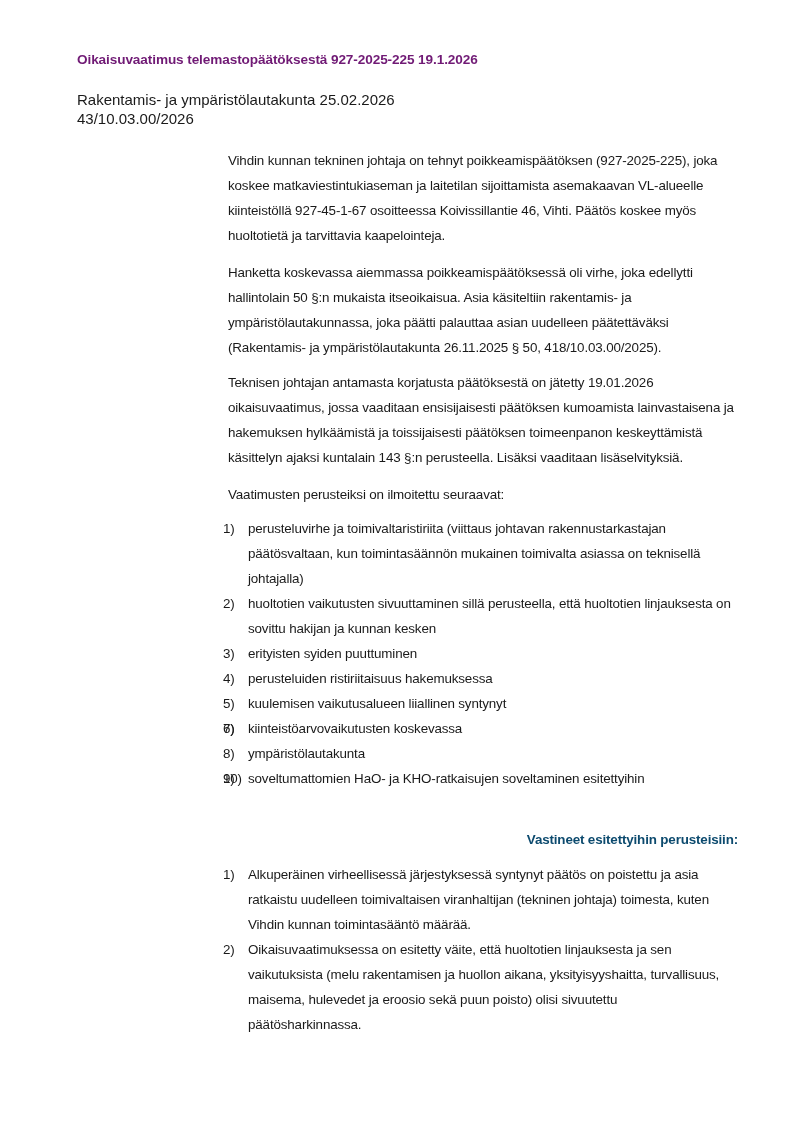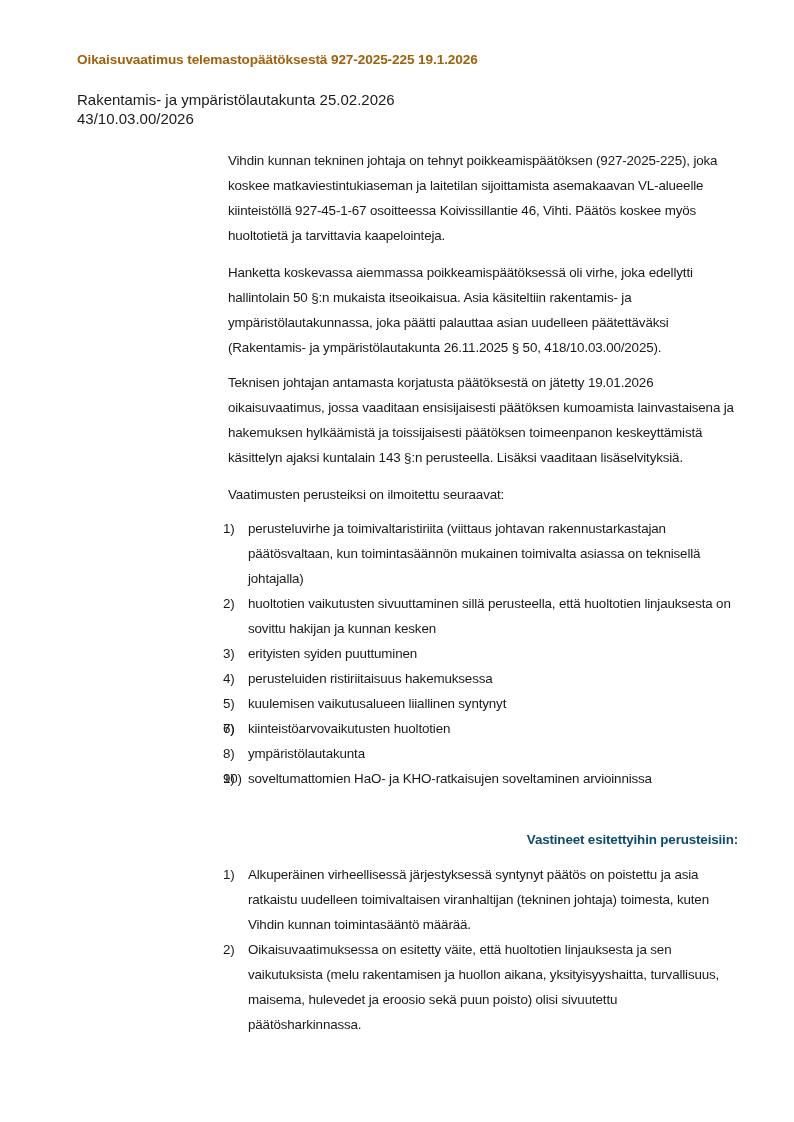--- a/index.html
+++ b/index.html
@@ -1,19 +1,19 @@
 <!DOCTYPE html>
 <html><head>
 <meta charset="utf-8">
 <style>
   html, body { margin:0; padding:0; background:#ffffff; }
   body { width:794px; height:1122px; position:relative; overflow:hidden;
          font-family:"Liberation Sans", sans-serif; color:#1a1a1a; }
   .page { position:absolute; left:0; top:0; width:794px; height:1122px; background:#fff; }
-  .title { position:absolute; left:77px; top:52px; font-size:13.6px; font-weight:bold; color:#a16207; letter-spacing:-0.1px; white-space:nowrap; }
+  .title { position:absolute; left:77px; top:52px; font-size:13.6px; font-weight:bold; color:#701a75; letter-spacing:-0.1px; white-space:nowrap; }
   .meta { position:absolute; left:77px; top:90px; font-size:15px; line-height:19px; color:#1a1a1a; }
   .meta div { white-space:nowrap; }
   .body { position:absolute; left:228px; top:148px; width:510px; font-size:13.4px; line-height:25px; color:#1a1a1a; letter-spacing:-0.15px; }
   .body p { margin:0; }
   .p1 { margin-bottom:12px !important; }
   .p2 { margin-bottom:10px !important; }
   .p3 { margin-bottom:12px !important; }
   .p4 { margin-bottom:9px !important; }
   ol.list { list-style:none; margin:0; padding:0; position:relative; left:-5px; }
   ol.list li { position:relative; padding-left:25px; }
@@ -37,24 +37,24 @@
     <p class="p3">Teknisen johtajan antamasta korjatusta päätöksestä on jätetty 19.01.2026 oikaisuvaatimus, jossa vaaditaan ensisijaisesti päätöksen kumoamista lainvastaisena ja hakemuksen hylkäämistä ja toissijaisesti päätöksen toimeenpanon  keskeyttämistä käsittelyn ajaksi kuntalain 143 §:n perusteella. Lisäksi vaaditaan lisäselvityksiä.</p>
     <p class="p4">Vaatimusten perusteiksi on ilmoitettu seuraavat:</p>
 
     <ol class="list">
       <li><span class="num">1)</span><span>perusteluvirhe  ja toimivaltaristiriita (viittaus johtavan rakennustarkastajan päätösvaltaan, kun toimintasäännön mukainen toimivalta asiassa on teknisellä johtajalla)</span></li>
       <li><span class="num">2)</span><span>huoltotien vaikutusten sivuuttaminen sillä perusteella, että huoltotien linjauksesta on sovittu hakijan ja kunnan kesken</span></li>
       <li><span class="num">3)</span><span>erityisten syiden puuttuminen</span></li>
       <li><span class="num">4)</span><span>perusteluiden ristiriitaisuus hakemuksessa</span></li>
       <li><span class="num">5)</span><span>kuulemisen vaikutusalueen liiallinen syntynyt</span></li>
       <li><span class="num">6)</span></li>
-      <li><span class="num">7)</span><span>kiinteistöarvovaikutusten  huoltotien</span></li>
+      <li><span class="num">7)</span><span>kiinteistöarvovaikutusten  koskevassa</span></li>
       <li><span class="num">8)</span><span>ympäristölautakunta</span></li>
       <li><span class="num">9)</span></li>
-      <li><span class="num">10)</span><span>soveltumattomien  HaO- ja KHO-ratkaisujen soveltaminen arvioinnissa</span></li>
+      <li><span class="num">10)</span><span>soveltumattomien  HaO- ja KHO-ratkaisujen soveltaminen esitettyihin</span></li>
     </ol>
 
     <p class="sec-head">Vastineet esitettyihin perusteisiin:</p>
 
     <ol class="list">
       <li><span class="num">1)</span><span>Alkuperäinen virheellisessä järjestyksessä syntynyt päätös on poistettu ja asia ratkaistu uudelleen toimivaltaisen viranhaltijan (tekninen johtaja) toimesta, kuten Vihdin kunnan toimintasääntö määrää.</span></li>
       <li><span class="num">2)</span><span>Oikaisuvaatimuksessa on esitetty väite, että huoltotien linjauksesta ja sen vaikutuksista (melu rakentamisen ja huollon aikana, yksityisyyshaitta, turvallisuus, maisema, hulevedet ja eroosio sekä puun poisto) olisi sivuutettu päätösharkinnassa.</span></li>
     </ol>
   </div>
 </div>

